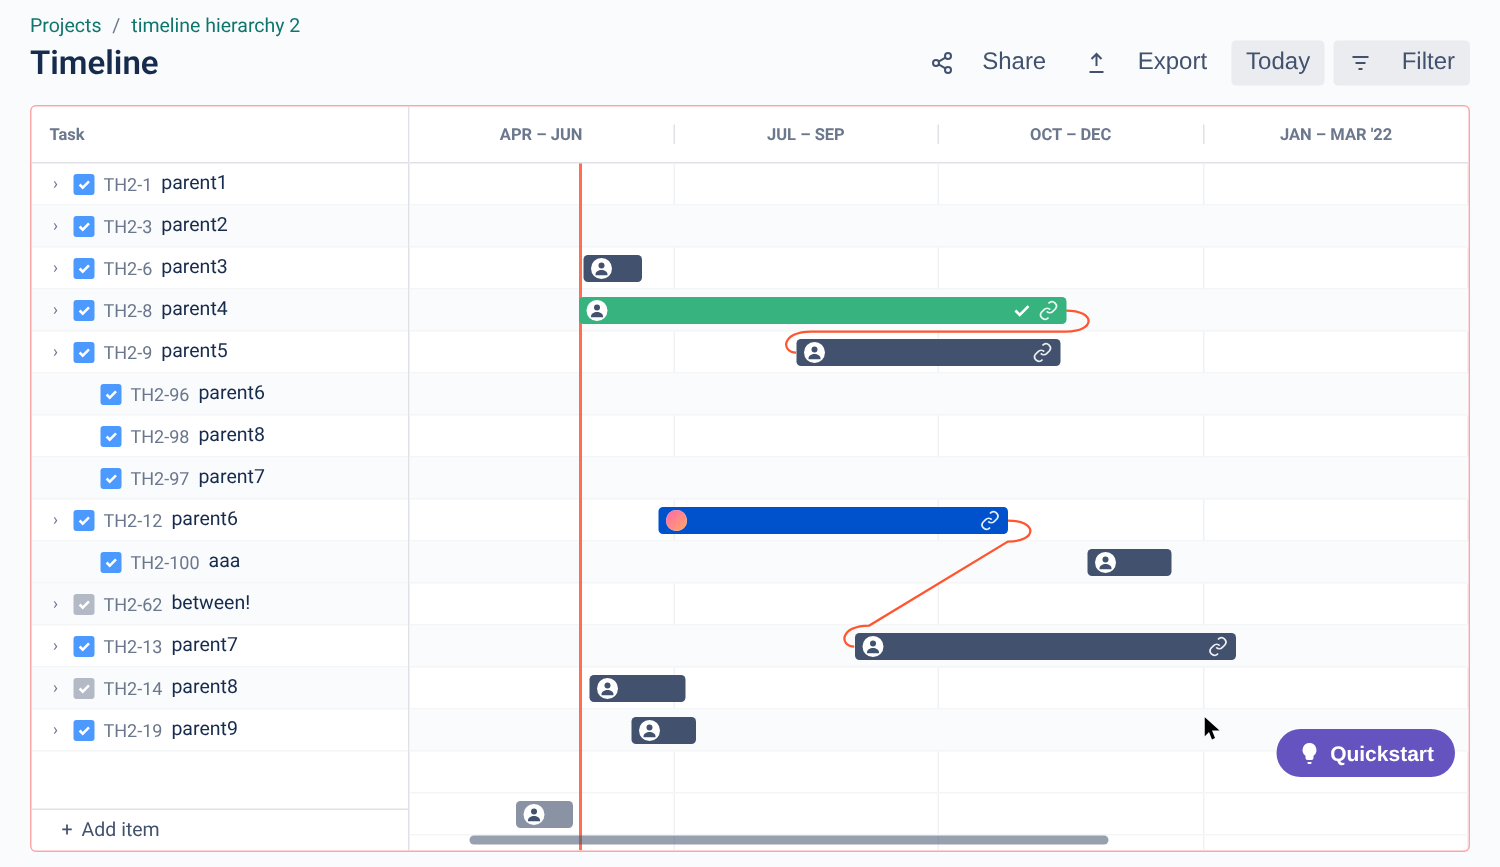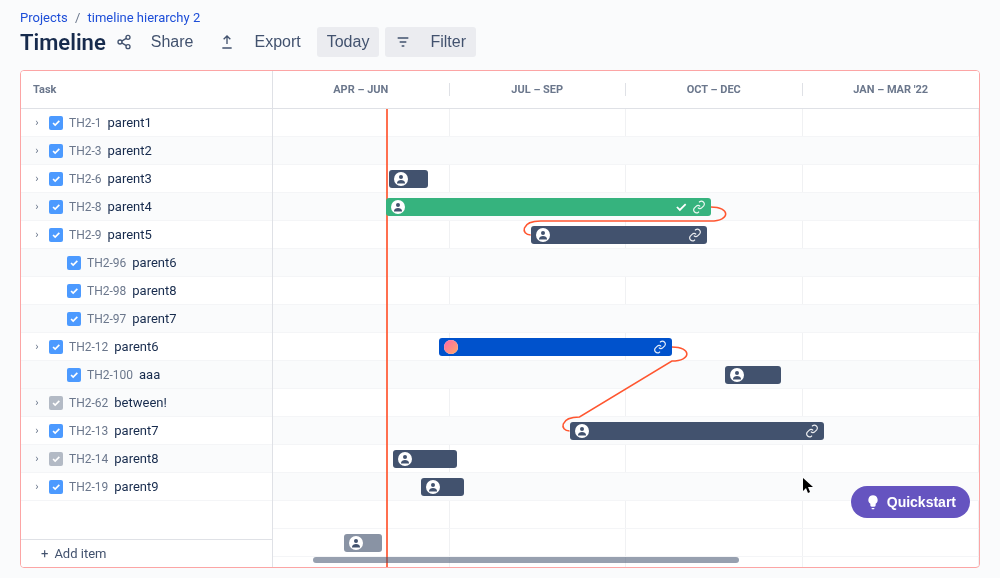--- a/index.html
+++ b/index.html
@@ -7,23 +7,23 @@
       font-family: -apple-system, BlinkMacSystemFont, "Segoe UI", Roboto, sans-serif;
       background: #fafbfc;
       color: #172b4d;
       width: 1000px;
       height: 578px;
       overflow: hidden;
       position: relative;
     }
     .header { padding: 10px 20px 6px 20px; }
     .breadcrumb { font-size: 13px; color: #6b778c; margin-bottom: 2px; }
-    .breadcrumb a { color: #1d4ed8; text-decoration: none; }
+    .breadcrumb a { color: #0f766e; text-decoration: none; }
     .breadcrumb .sep { margin: 0 4px; }
-    .title-row { display: flex; align-items: center; justify-content: flex-start; }
+    .title-row { display: flex; align-items: center; justify-content: space-between; }
     .page-title { font-size: 22px; font-weight: 600; color: #172b4d; }
     .actions { display: flex; gap: 6px; align-items: center; }
     .btn {
       display: inline-flex; align-items: center; gap: 19px;
       padding: 6px 10px; font-size: 16px; font-weight: 500;
       border-radius: 3px; cursor: pointer; background: transparent;
       border: none; color: #42526e;
     }
     .btn.active { background: #ebecf0; }
     .icon { display: inline-flex; width: 16px; height: 16px; }

